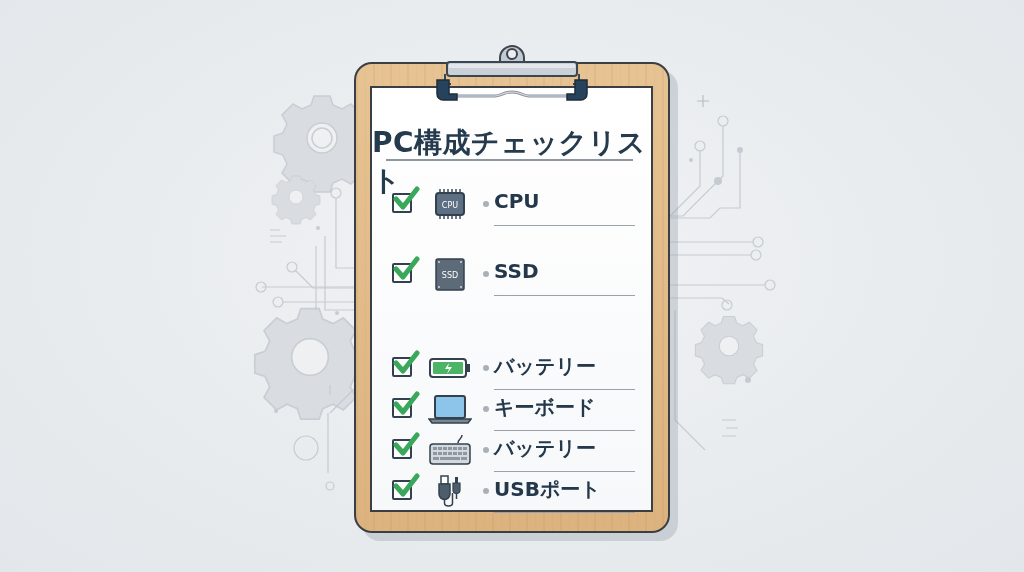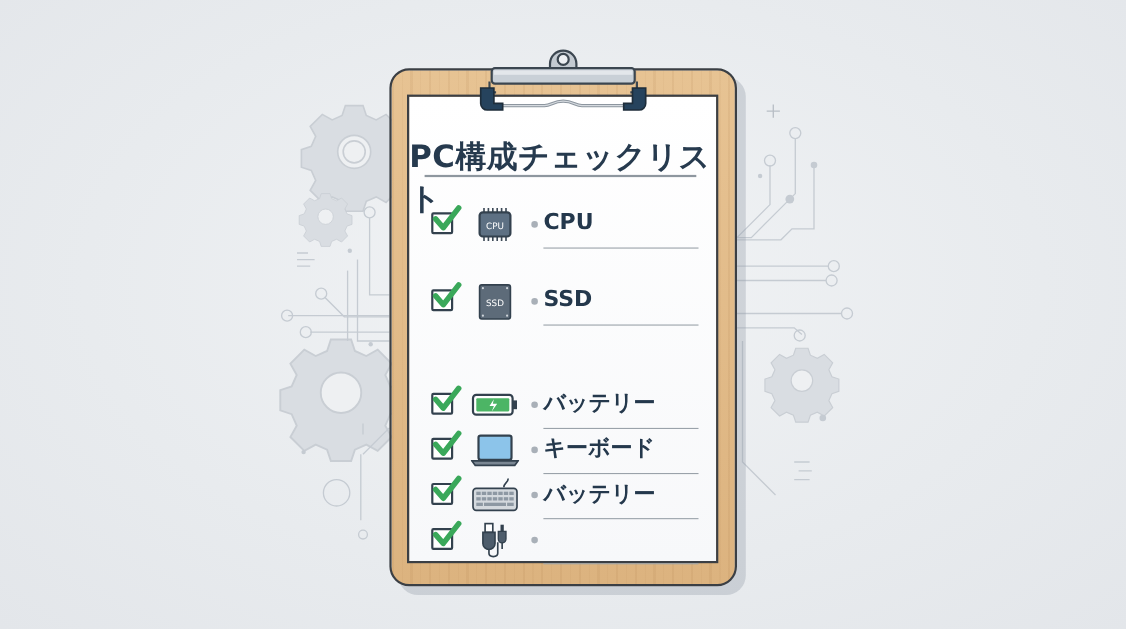--- a/index.html
+++ b/index.html
@@ -228,20 +228,21 @@
         </svg>
       <svg class="icon" viewBox="0 0 44 34">
         <rect x="13" y="2" width="7" height="8" fill="#fff" stroke="#33414e" stroke-width="1.5"></rect>
         <path d="M11,10 h11 v10 a5.5,5.5 0 0 1 -11,0 z" fill="#4e5d6c" stroke="#33414e" stroke-width="1.5"></path>
         <path d="M16.5,25 v4 c0,4 8,4 8,0 v-10" fill="none" stroke="#33414e" stroke-width="1.5"></path>
         <rect x="27" y="3" width="3" height="6" fill="#33414e"></rect>
         <path d="M25,9 h7 v7 a3.5,3.5 0 0 1 -7,0 z" fill="#4e5d6c" stroke="#33414e" stroke-width="1.2"></path>
         <path d="M28.5,19 v6" stroke="#33414e" stroke-width="1.5"></path>
       </svg>
       <div class="bullet"></div>
+      <div class="label">USBポート</div>
       <div class="rule"></div>
     </div>
   </div>
 </div>
 
 <svg class="clip" viewBox="0 0 170 72">
   <path d="M73,22 a12,12 0 0 1 24,0 v6 h-24 z" fill="#c3cad1" stroke="#3b4650" stroke-width="2"></path>
   <circle cx="85" cy="18" r="5" fill="#eceff2" stroke="#3b4650" stroke-width="2"></circle>
   <rect x="20" y="26" width="130" height="14" rx="3" fill="#c9d0d7" stroke="#3b4650" stroke-width="2"></rect>
   <rect x="22" y="28" width="126" height="4" fill="#e3e7eb"></rect>

